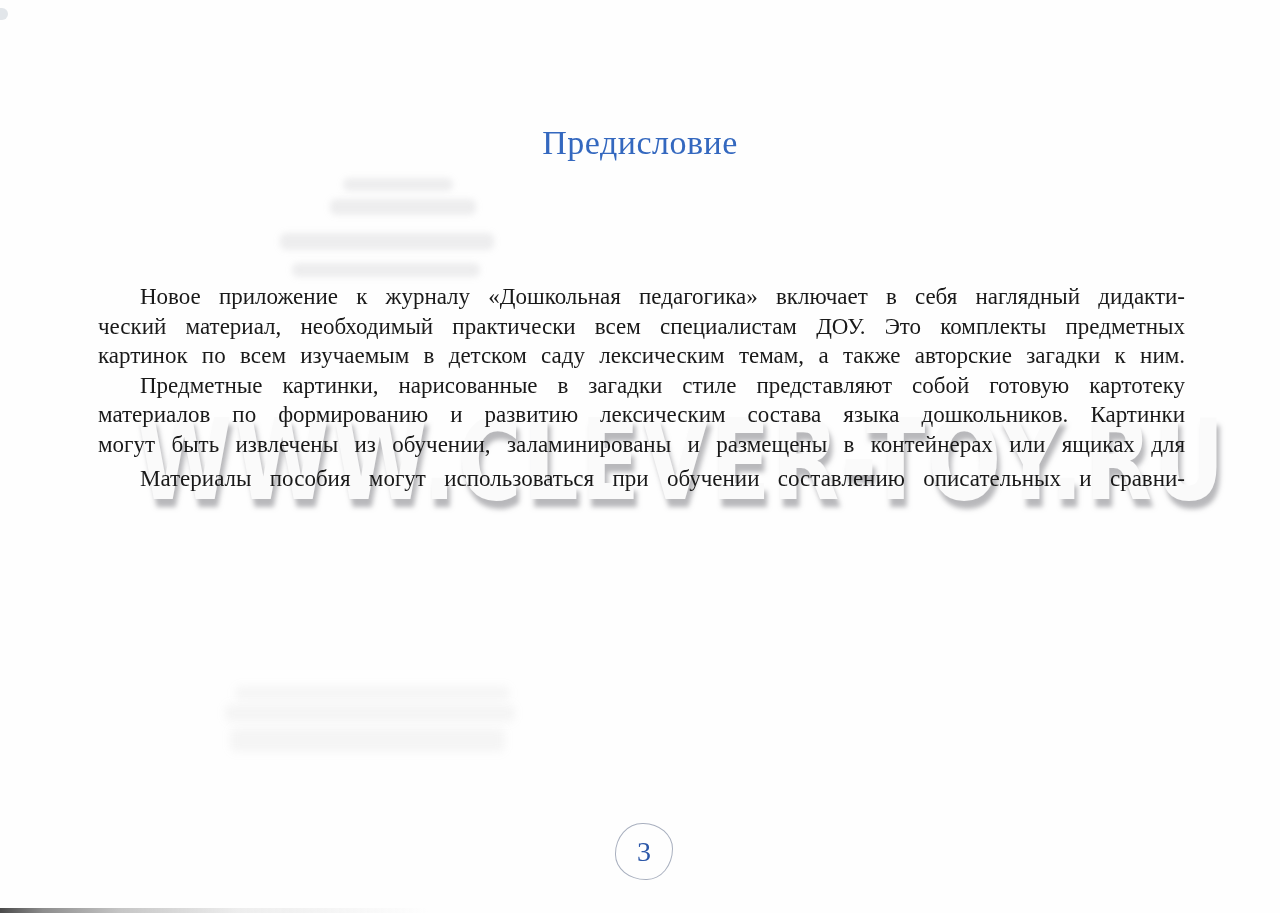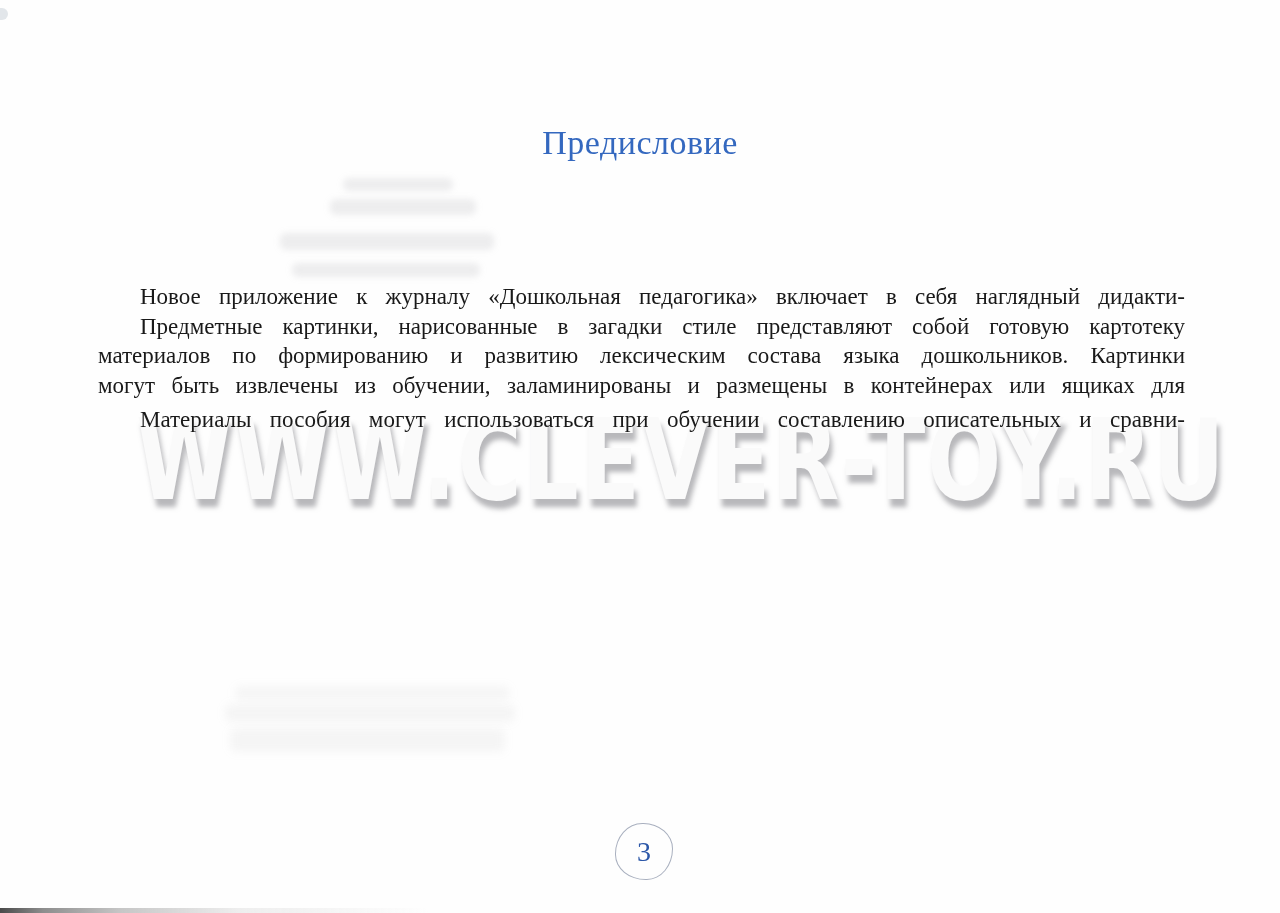--- a/index.html
+++ b/index.html
@@ -132,20 +132,22 @@
   <div class="ghost" style="left:343px; top:178px; width:110px; height:13px;"></div>
   <div class="ghost" style="left:330px; top:199px; width:146px; height:16px;"></div>
   <div class="ghost" style="left:280px; top:233px; width:214px; height:17px;"></div>
   <div class="ghost" style="left:292px; top:263px; width:188px; height:14px;"></div>
 
   <div class="watermark">WWW.CLEVER-TOY.RU</div>
 
   <div class="content">
     <div class="para">
       <div class="line indent">Новое приложение к журналу «Дошкольная педагогика» включает в себя наглядный дидакти-</div>
+      <div class="line">ческий материал, необходимый практически всем специалистам ДОУ. Это комплекты предметных</div>
+      <div class="line">картинок по всем изучаемым в детском саду лексическим темам, а также авторские загадки к ним.</div>
     </div>
     <div class="para">
       <div class="line indent">Предметные картинки, нарисованные в загадки стиле представляют собой готовую картотеку</div>
       <div class="line">материалов по формированию и развитию лексическим состава языка дошкольников. Картинки</div>
       <div class="line">могут быть извлечены из обучении, заламинированы и размещены в контейнерах или ящиках для</div>
     </div>
     <div class="para gap">
       <div class="line indent">Материалы пособия могут использоваться при обучении составлению описательных и сравни-</div>
     </div>
   </div>

